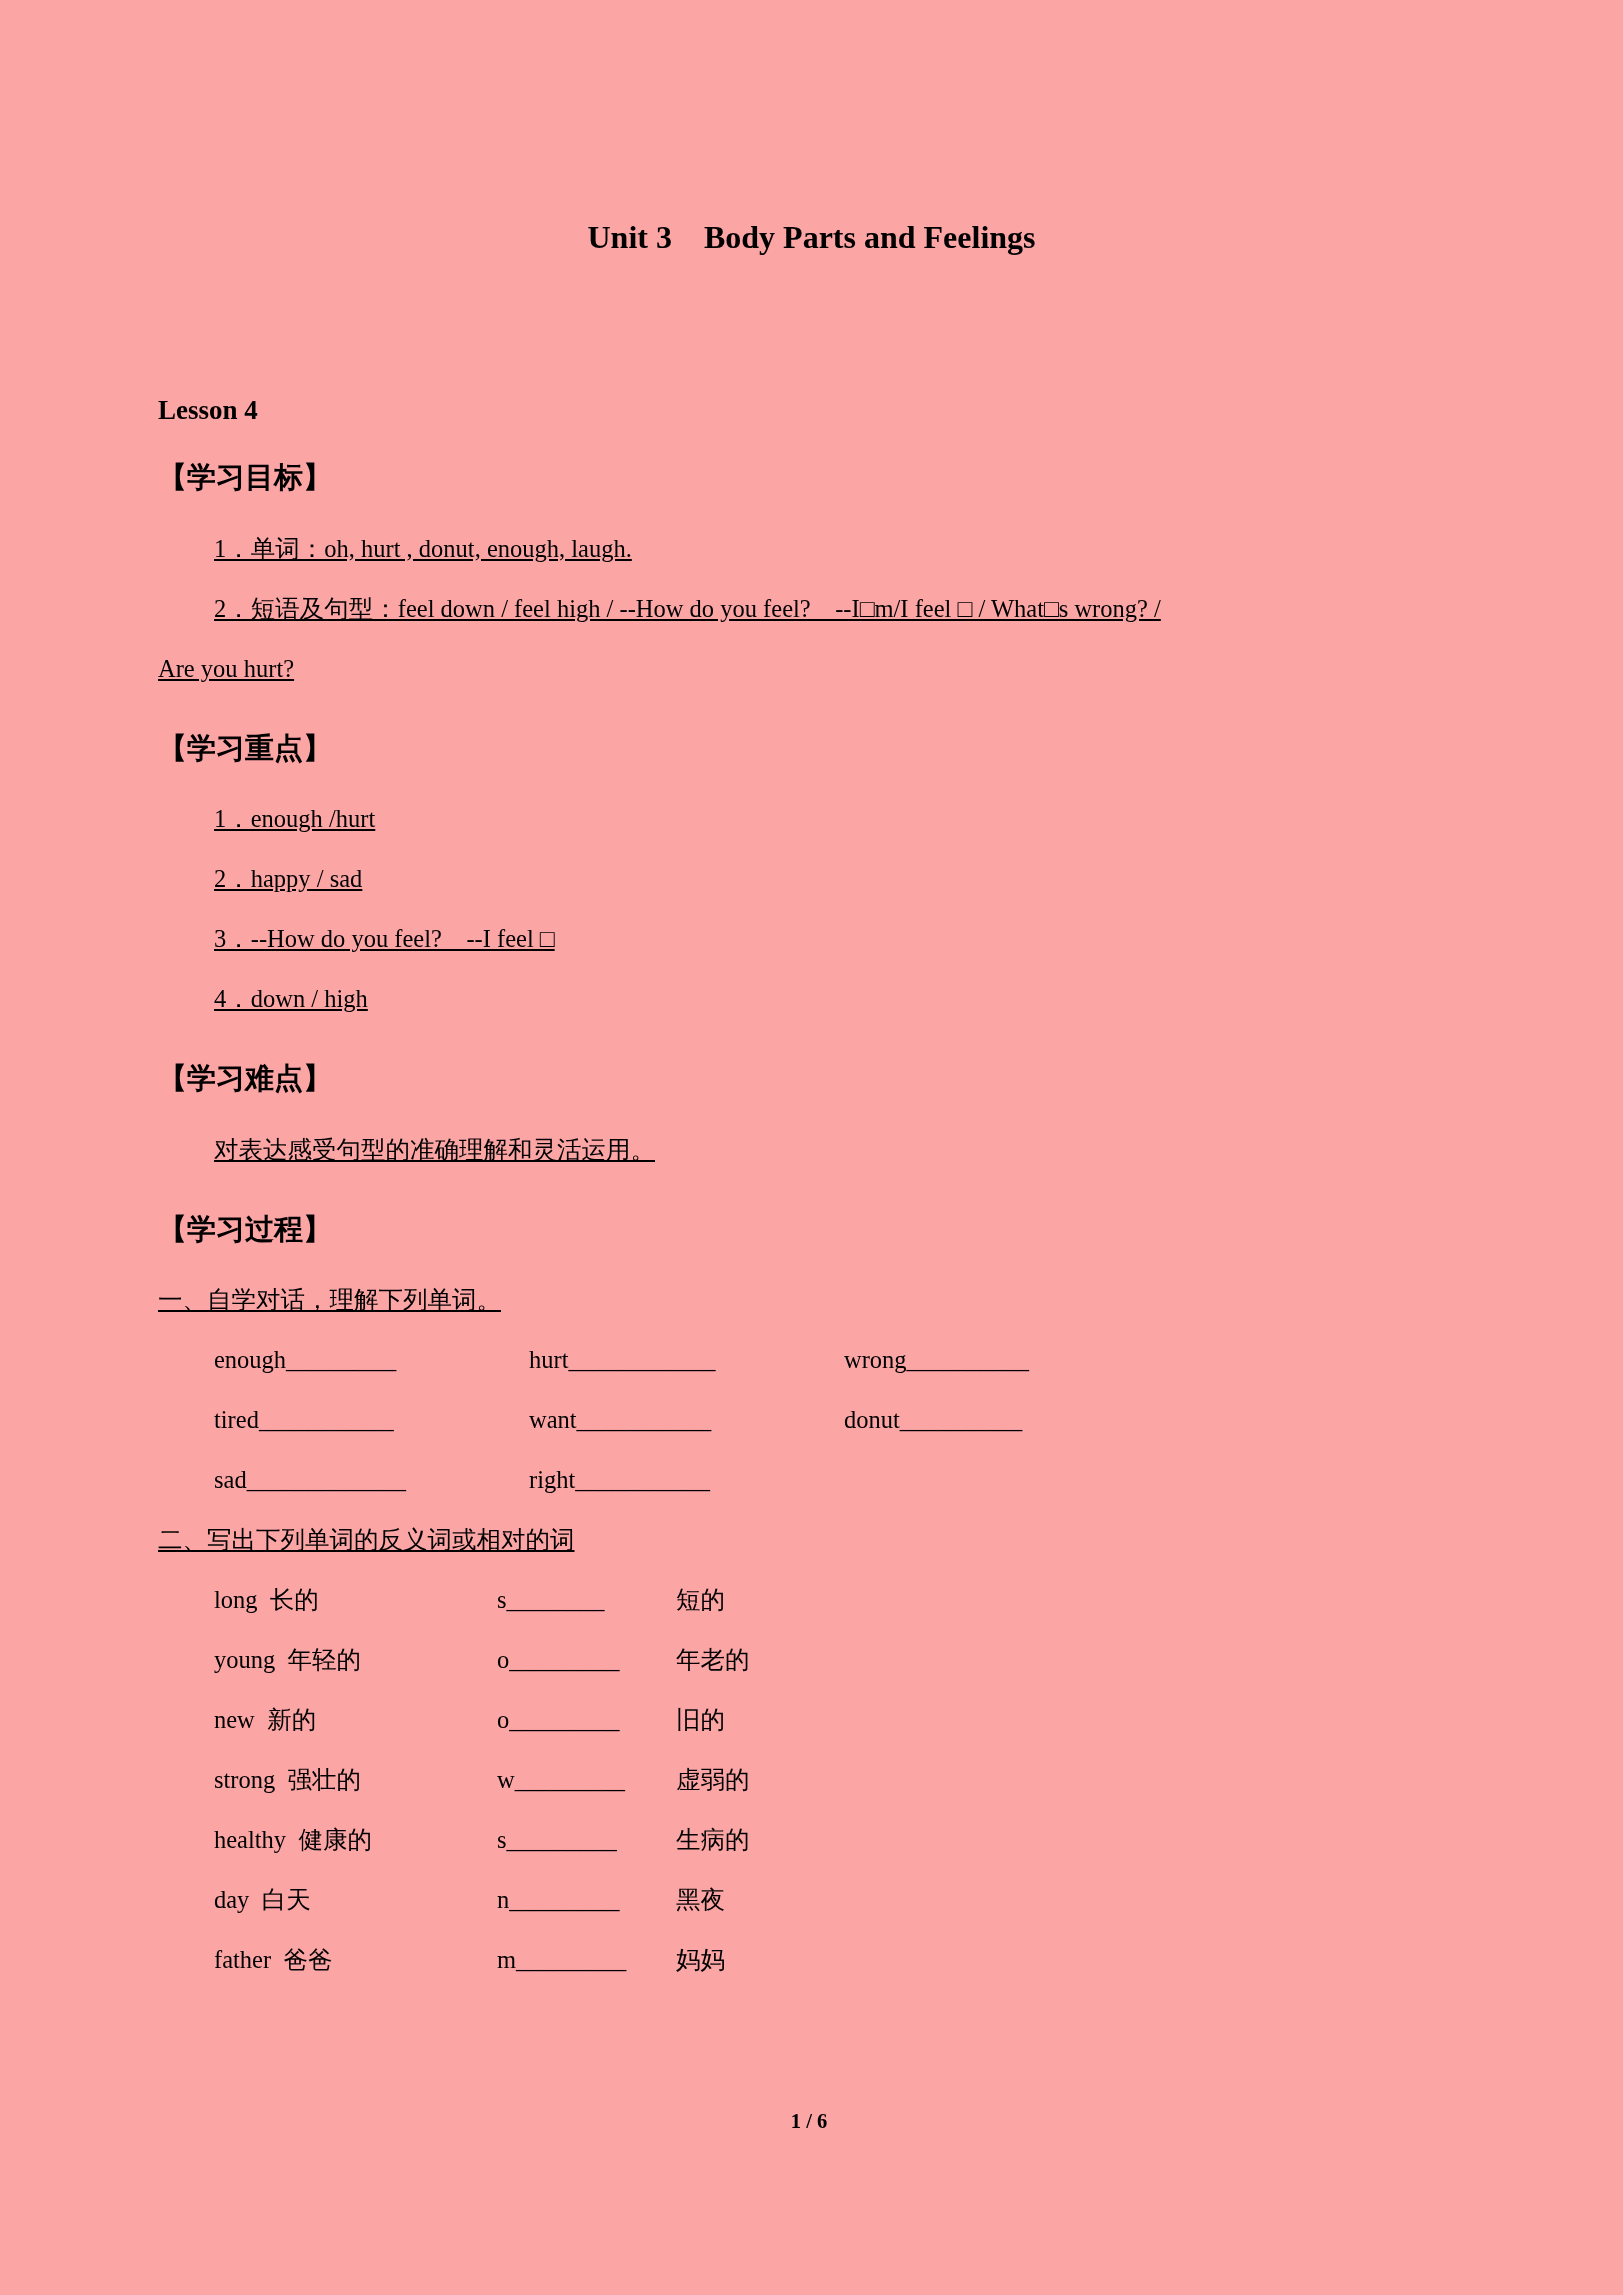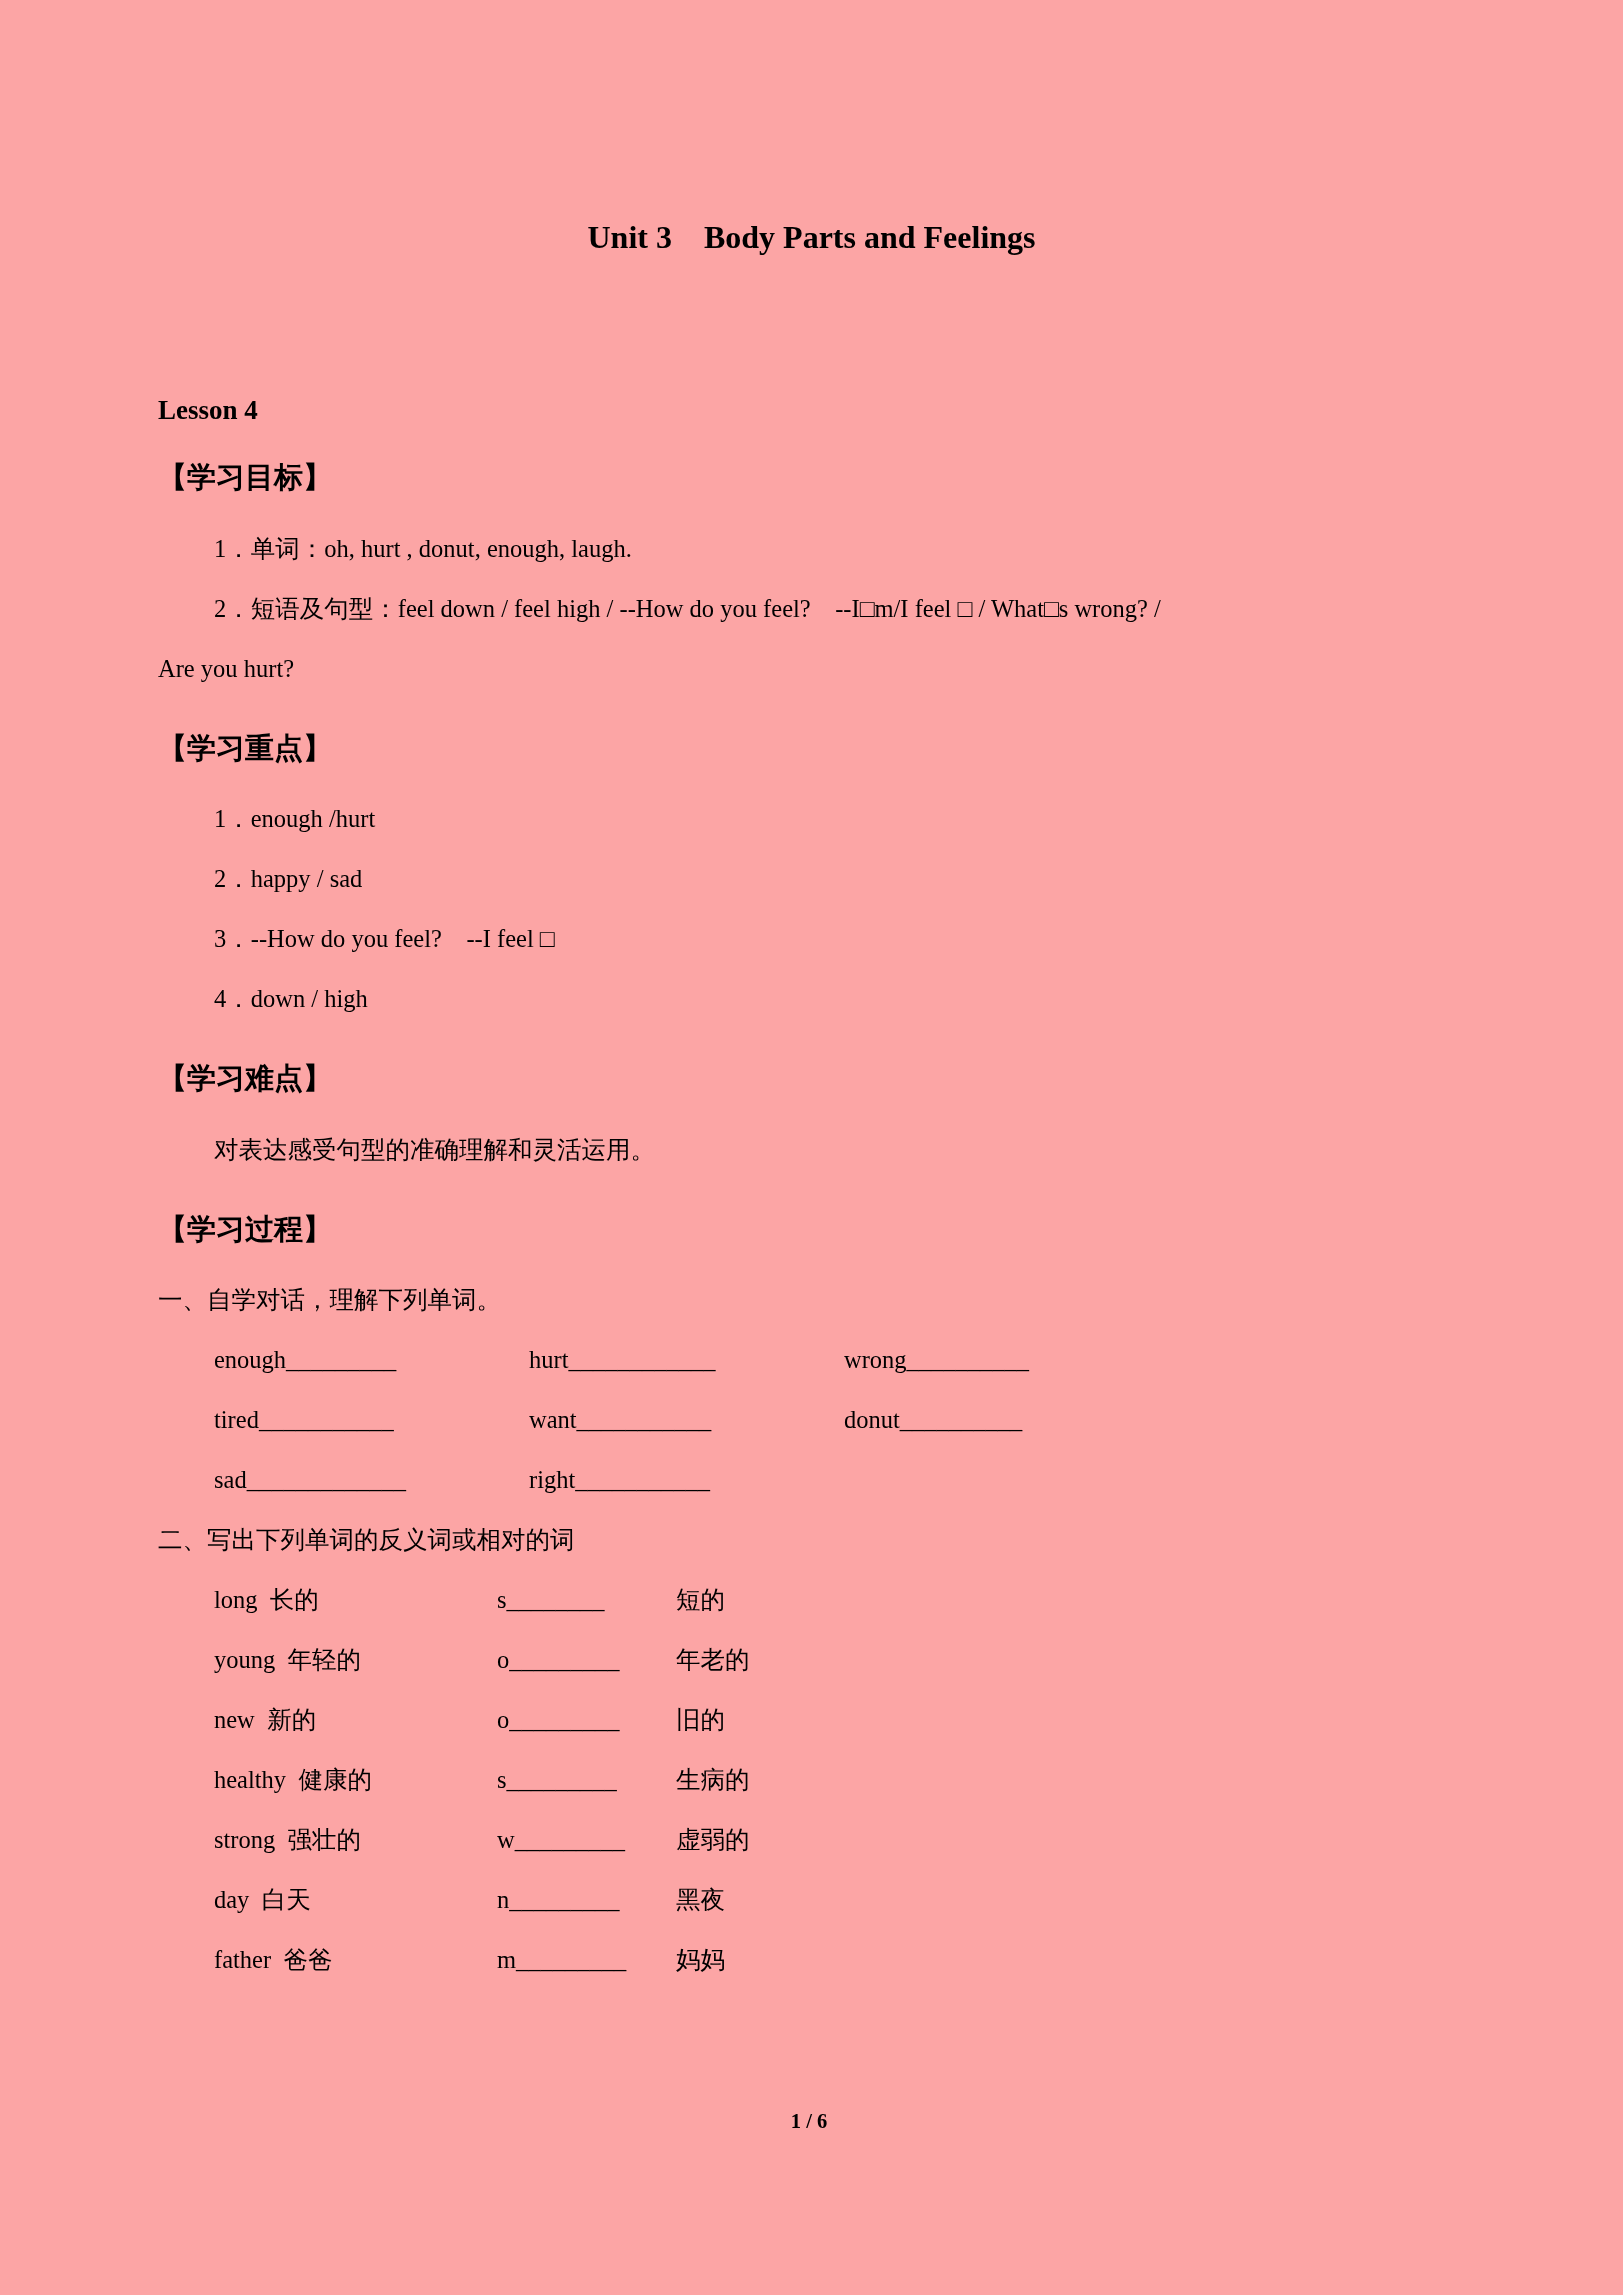--- a/index.html
+++ b/index.html
@@ -13,21 +13,21 @@
   .page {
     position: relative;
     width: 1623px;
     height: 2295px;
     background: #fca5a5;
     padding: 0 158px;
     font-size: 24.5px;
     line-height: 60px;
     overflow: hidden;
   }
-  .pre { white-space: pre-wrap; }
+  .pre { white-space: pre-wrap; text-decoration: underline; }
   .title {
     margin-top: 217px;
     text-align: center;
     font-size: 32px;
     font-weight: 700;
     line-height: 40px;
     white-space: pre;
   }
   .lesson {
     margin-top: 136px;
@@ -121,28 +121,28 @@
     <span><span>young</span><span class="ant-cn">年轻的</span></span>
     <span>o_________</span>
     <span>年老的</span>
   </p>
   <p class="ant-row">
     <span><span>new</span><span class="ant-cn">新的</span></span>
     <span>o_________</span>
     <span>旧的</span>
   </p>
   <p class="ant-row">
+    <span><span>strong</span><span class="ant-cn">强壮的</span></span>
+    <span>w_________</span>
+    <span>虚弱的</span>
+  </p>
+  <p class="ant-row">
     <span><span>healthy</span><span class="ant-cn">健康的</span></span>
     <span>s_________</span>
     <span>生病的</span>
-  </p>
-  <p class="ant-row">
-    <span><span>strong</span><span class="ant-cn">强壮的</span></span>
-    <span>w_________</span>
-    <span>虚弱的</span>
   </p>
   <p class="ant-row">
     <span><span>day</span><span class="ant-cn">白天</span></span>
     <span>n_________</span>
     <span>黑夜</span>
   </p>
   <p class="ant-row">
     <span><span>father</span><span class="ant-cn">爸爸</span></span>
     <span>m_________</span>
     <span>妈妈</span>

